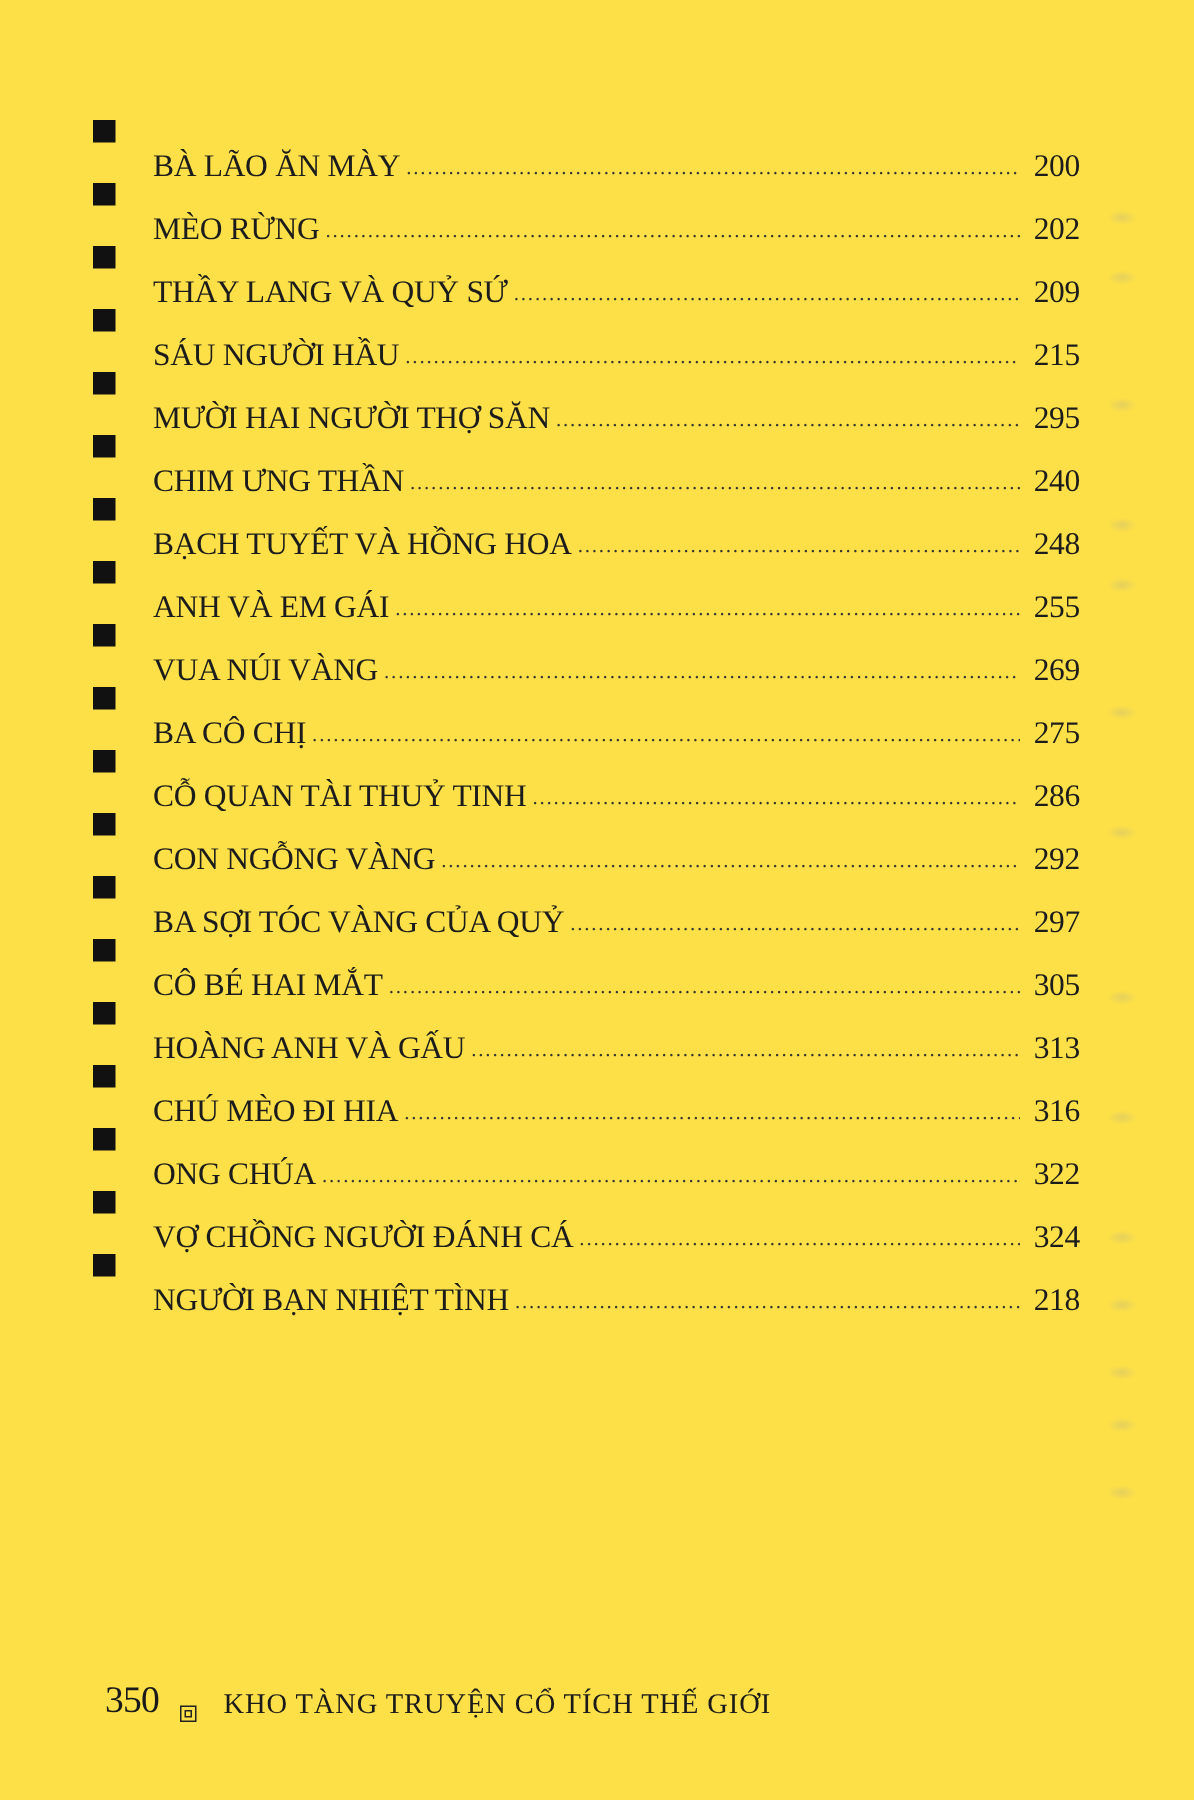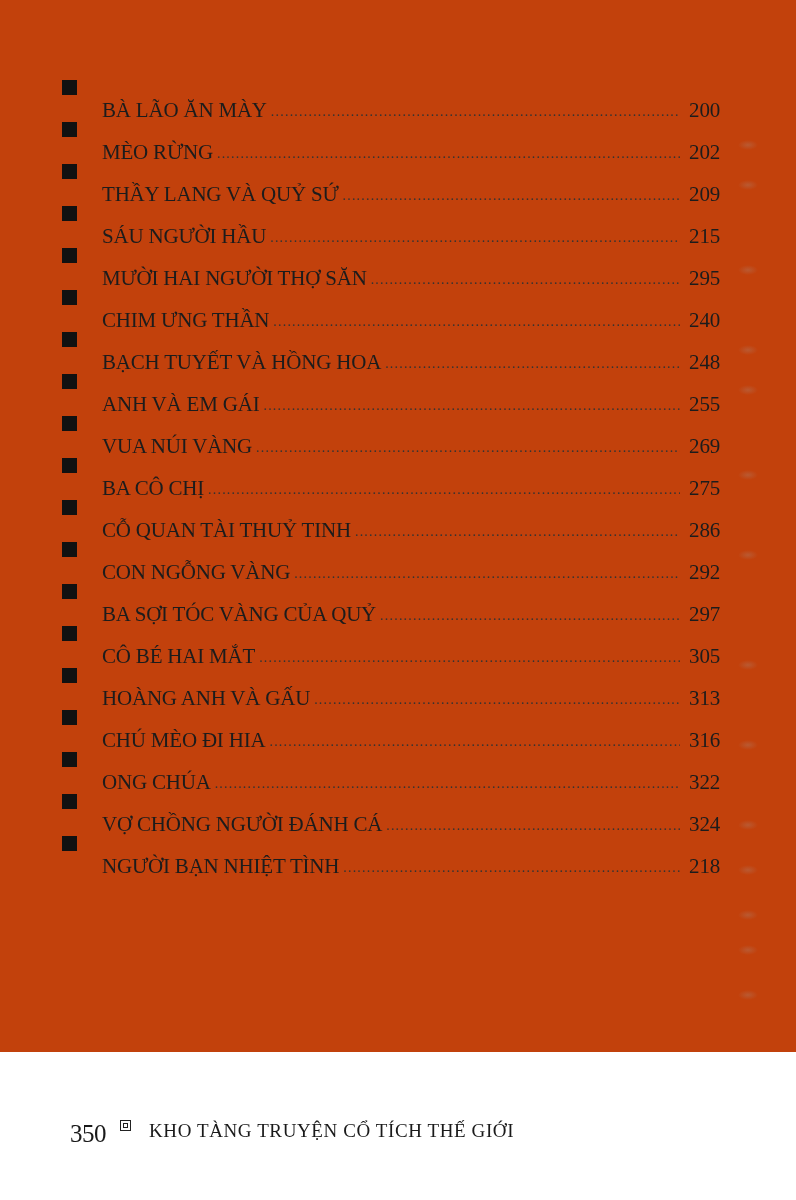--- a/index.html
+++ b/index.html
@@ -6,22 +6,22 @@
     body {
       width: 796px; height: 1200px;
       background: #ffffff;
       position: relative;
       overflow: hidden;
       font-family: "Liberation Serif", "DejaVu Serif", serif;
       color: #1a1a1a;
     }
     .page {
       position: absolute; left: 0; top: 0;
-      width: 796px; height: 1052px;
-      background: #c2410c;
+      width: 796px; height: 1200px;
+      background: #fde047;
     }
     
     .ghost {
       position: absolute; left: 738px; width: 20px; height: 10px;
       background: radial-gradient(ellipse, rgba(160,160,160,0.25), rgba(255,255,255,0) 70%);
     }
     .toc {
       position: absolute;
       left: 62px;
       top: 68px;
@@ -68,21 +68,21 @@
       text-align: right;
       min-width: 34px;
       color: #1c1c1c;
       margin-top: 24px;
     }
     .footer {
       position: absolute;
       left: 70px;
       top: 1120px;
       display: flex;
-      align-items: flex-start;
+      align-items: flex-end;
       color: #1a1a1a;
     }
     .footer-page {
       font-size: 25px;
       letter-spacing: -0.5px;
       margin-right: 14px;
       font-family: "Liberation Serif", serif;
     }
     .footer-icon {
       width: 9px; height: 9px;

